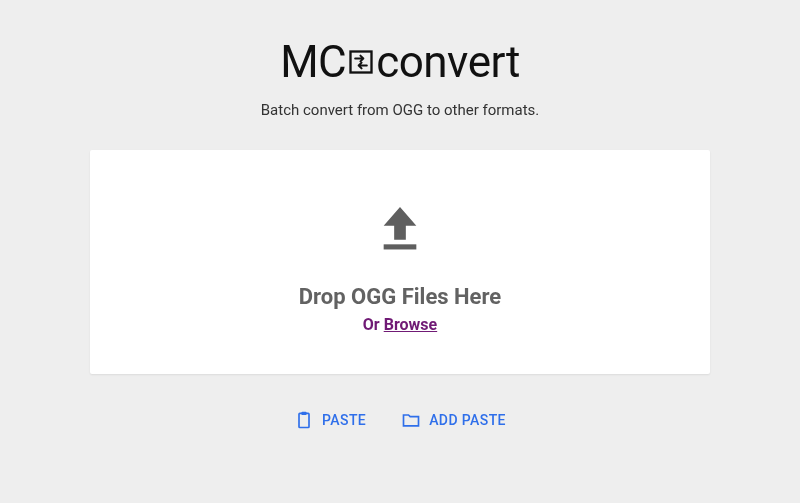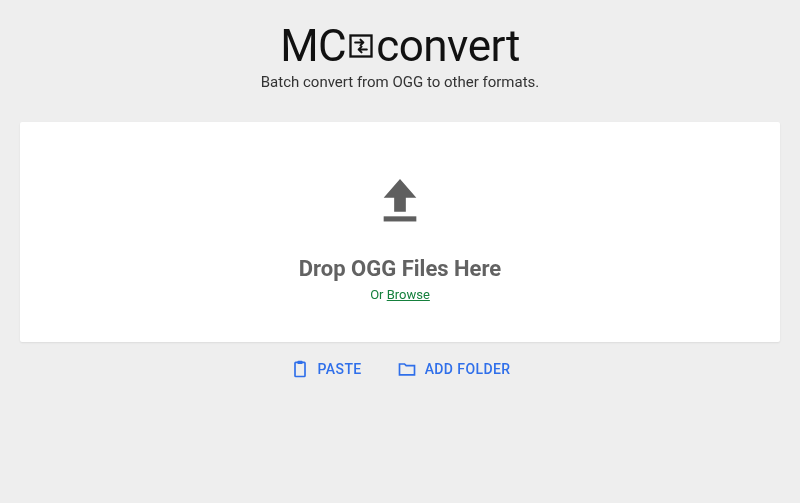--- a/index.html
+++ b/index.html
@@ -7,76 +7,76 @@
     background: #eeeeee;
     font-family: -apple-system, BlinkMacSystemFont, "Segoe UI", Roboto, Arial, sans-serif;
     width: 800px;
     height: 503px;
     overflow: hidden;
     display: flex;
     flex-direction: column;
     align-items: center;
   }
   .logo {
-    margin-top: 20px;
+    margin-top: 36px;
     display: flex;
     align-items: center;
     justify-content: center;
     font-size: 44px;
     font-weight: 400;
     color: #111;
     letter-spacing: -0.5px;
     gap: 0;
   }
   .logo .left, .logo .right { font-weight: 400; }
   .logo-icon {
     display: inline-flex;
     align-items: center;
     justify-content: center;
     margin: 0 1px;
   }
   .subtitle {
-    margin-top: 0;
+    margin-top: 12px;
     text-align: center;
     color: #333;
     font-size: 15px;
     line-height: 1.45;
   }
   .card {
     margin-top: 28px;
-    width: 760px;
+    width: 620px;
     background: #fff;
     box-shadow: 0 1px 2px rgba(0,0,0,0.08);
     border-radius: 2px;
     padding: 50px 20px 40px 20px;
     display: flex;
     flex-direction: column;
     align-items: center;
   }
   .upload-icon {
     color: #5f5f5f;
     margin-bottom: 24px;
   }
   .drop-title {
     font-size: 22px;
     font-weight: 700;
     color: #626262;
     margin-bottom: 6px;
   }
   .drop-sub {
-    font-size: 13px;
-    font-weight: 400;
-    color: #15803d;
+    font-size: 16px;
+    font-weight: 700;
+    color: #701a75;
   }
   .drop-sub .browse {
     text-decoration: underline;
     cursor: pointer;
   }
   .actions {
-    margin-top: 17px;
+    margin-top: 36px;
     display: flex;
     gap: 35px;
     align-items: center;
   }
   .action-btn {
     display: flex;
     align-items: center;
     gap: 8px;
     color: #2f6fea;
     font-size: 14px;
@@ -130,15 +130,15 @@
       </svg>
     </span>
     <span>PASTE</span>
   </button>
   <button class="action-btn">
     <span>
       <svg width="20" height="20" viewBox="0 0 24 24" fill="none" stroke="#2f6fea" stroke-width="2">
         <path d="M3 6 L3 19 L21 19 L21 8 L11 8 L9 6 Z"></path>
       </svg>
     </span>
-    <span>ADD FOLDER</span>
+    <span>ADD PASTE</span>
   </button>
 </div>
 
 </body></html>

